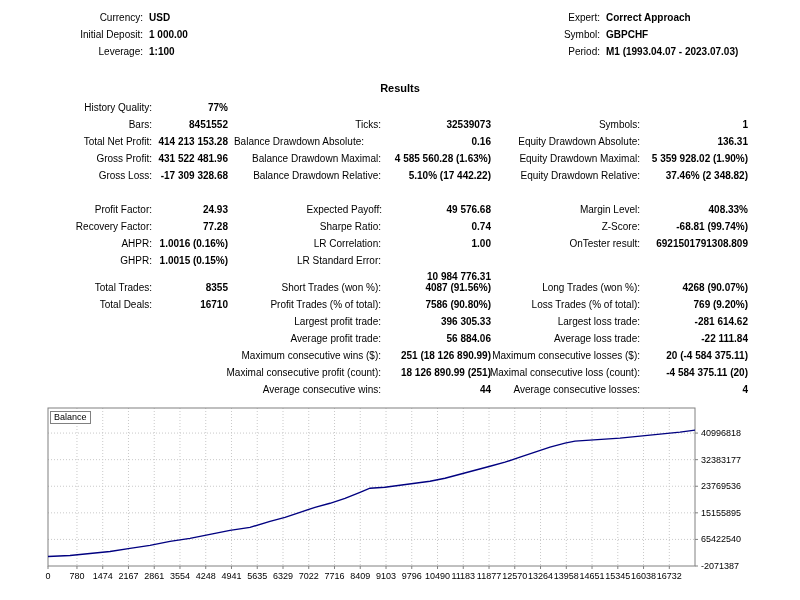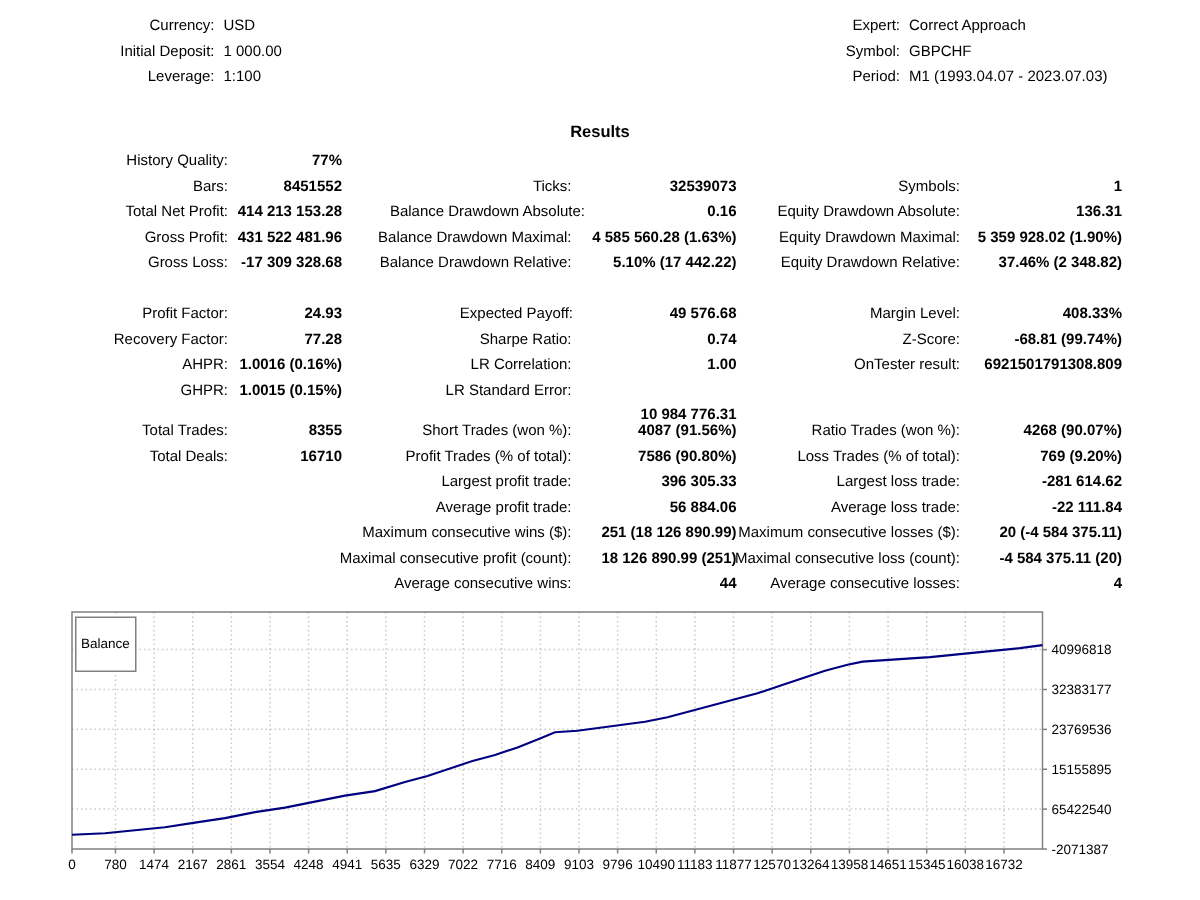--- a/index.html
+++ b/index.html
@@ -4,35 +4,35 @@
 <style>
   html,body{margin:0;padding:0;}
   body{
     width:800px;height:600px;position:relative;overflow:hidden;
     background:#ffffff;color:#000;
     font-family:"Liberation Sans","DejaVu Sans",sans-serif;
     font-size:10px;
   }
   .abs{position:absolute;white-space:nowrap;}
   .lbl{font-weight:normal;}
-  .val{font-weight:normal;}
+  .val{font-weight:bold;}
   #results-title{
     position:absolute;top:82px;left:0;width:800px;text-align:center;
     font-weight:bold;font-size:11px;
   }
   .stat-row{position:absolute;height:17px;width:748px;left:0;}
   .stat-cell{position:absolute;top:0;line-height:17px;white-space:nowrap;}
   .stat-label{font-weight:normal;}
   .stat-value{font-weight:bold;}
   #chart-wrap{position:absolute;left:0;top:400px;width:800px;height:200px;}
   #chart-svg{position:absolute;left:0;top:0;}
   #balance-legend{
     position:absolute;left:50px;top:11px;
     border:1px solid #808080;background:#fff;
-    font-size:9px;line-height:11px;padding:12px 3px;
+    font-size:9px;line-height:11px;padding:0 3px;
   }
   .tick-text{font-family:"Liberation Sans","DejaVu Sans",sans-serif;font-size:9px;fill:#000;}
 </style>
 </head>
 <body>
 
 <div>
   <span class="abs lbl" style="top:12px;right:657px;">Currency:</span>
   <span class="abs val" style="top:12px;left:149px;">USD</span>
   <span class="abs lbl" style="top:29px;right:657px;">Initial Deposit:</span>
@@ -59,21 +59,21 @@
       <span class="stat-cell stat-label" style="right: 596px;">Bars:</span>
       <span class="stat-cell stat-value" style="right: 520px;">8451552</span>
       <span class="stat-cell stat-label" style="right: 367px;">Ticks:</span>
       <span class="stat-cell stat-value" style="right: 257px;">32539073</span>
       <span class="stat-cell stat-label" style="right: 108px;">Symbols:</span>
       <span class="stat-cell stat-value" style="right: 0px;">1</span>
     </div>
     <div class="stat-row" style="top: 133px;">
       <span class="stat-cell stat-label" style="right: 596px;">Total Net Profit:</span>
       <span class="stat-cell stat-value" style="right: 520px;">414 213 153.28</span>
-      <span class="stat-cell stat-label" style="right: 358px; text-align: center;">Balance Drawdown Absolute:</span>
+      <span class="stat-cell stat-label" style="right: 384px; text-align: center;">Balance Drawdown Absolute:</span>
       <span class="stat-cell stat-value" style="right: 257px;">0.16</span>
       <span class="stat-cell stat-label" style="right: 108px;">Equity Drawdown Absolute:</span>
       <span class="stat-cell stat-value" style="right: 0px;">136.31</span>
     </div>
     <div class="stat-row" style="top: 150px;">
       <span class="stat-cell stat-label" style="right: 596px;">Gross Profit:</span>
       <span class="stat-cell stat-value" style="right: 520px;">431 522 481.96</span>
       <span class="stat-cell stat-label" style="right: 367px;">Balance Drawdown Maximal:</span>
       <span class="stat-cell stat-value" style="right: 257px;">4 585 560.28 (1.63%)</span>
       <span class="stat-cell stat-label" style="right: 108px;">Equity Drawdown Maximal:</span>
@@ -115,21 +115,21 @@
       <span class="stat-cell stat-label" style="right: 596px;">GHPR:</span>
       <span class="stat-cell stat-value" style="right: 520px;">1.0015 (0.15%)</span>
       <span class="stat-cell stat-label" style="right: 367px;">LR Standard Error:</span>
       <span class="stat-cell stat-value" style="right: 257px; margin-top: 16px;">10 984 776.31</span>
     </div>
     <div class="stat-row" style="top: 279px;">
       <span class="stat-cell stat-label" style="right: 596px;">Total Trades:</span>
       <span class="stat-cell stat-value" style="right: 520px;">8355</span>
       <span class="stat-cell stat-label" style="right: 367px;">Short Trades (won %):</span>
       <span class="stat-cell stat-value" style="right: 257px;">4087 (91.56%)</span>
-      <span class="stat-cell stat-label" style="right: 108px;">Ratio Trades (won %):</span>
+      <span class="stat-cell stat-label" style="right: 108px;">Long Trades (won %):</span>
       <span class="stat-cell stat-value" style="right: 0px; margin-left: 17px;">4268 (90.07%)</span>
     </div>
     <div class="stat-row" style="top: 296px;">
       <span class="stat-cell stat-label" style="right: 596px;">Total Deals:</span>
       <span class="stat-cell stat-value" style="right: 520px;">16710</span>
       <span class="stat-cell stat-label" style="right: 367px;">Profit Trades (% of total):</span>
       <span class="stat-cell stat-value" style="right: 257px;">7586 (90.80%)</span>
       <span class="stat-cell stat-label" style="right: 108px;">Loss Trades (% of total):</span>
       <span class="stat-cell stat-value" style="right: 0px;">769 (9.20%)</span>
     </div>

